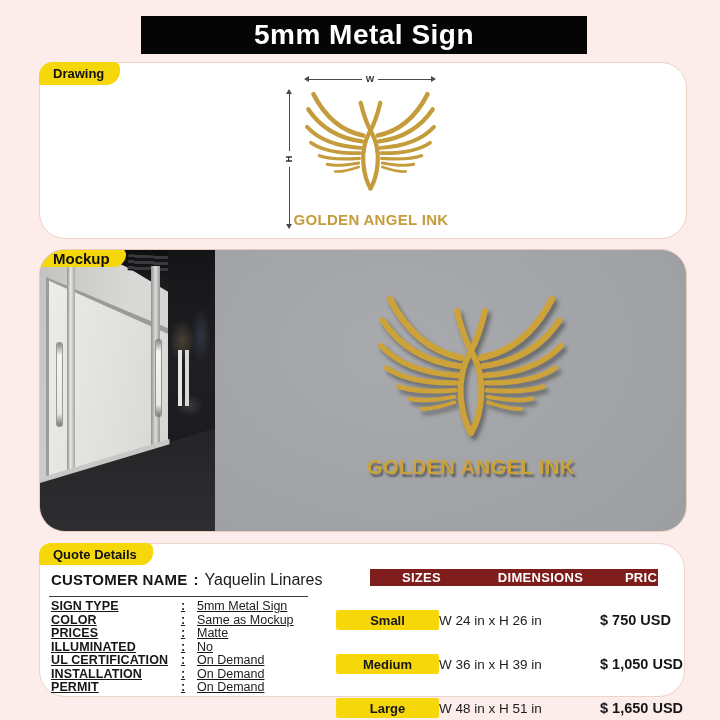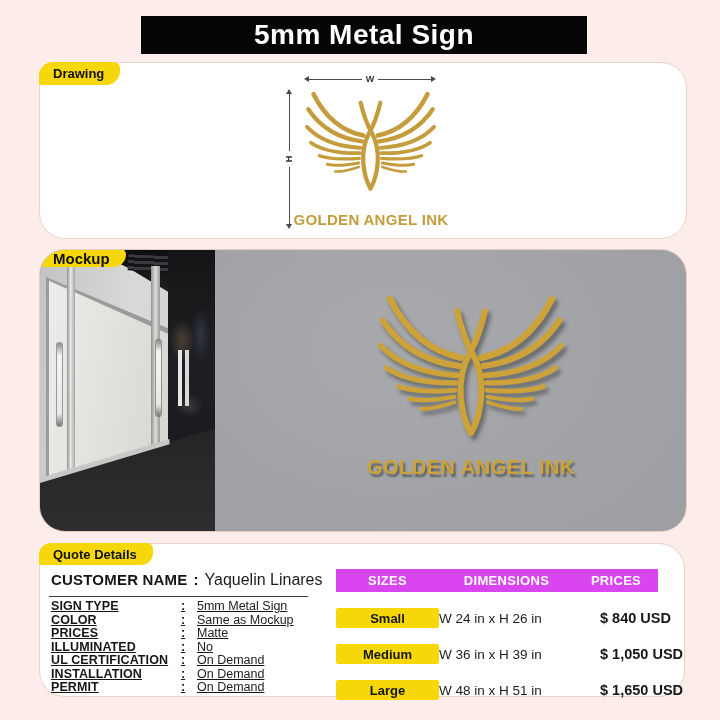--- a/index.html
+++ b/index.html
@@ -96,24 +96,24 @@
   }
   .customer-label{font-size:15px;font-weight:800;letter-spacing:.2px;}
   .customer-colon{font-size:15px;font-weight:800;}
   .customer-value{font-size:16px;color:#1c1c1c;}
   .specs{position:absolute;left:11px;top:56px;width:282px;display:grid;
     grid-template-columns:125px 14px auto;row-gap:0;text-decoration:underline;}
   .spec-label{font-size:12.5px;font-weight:800;line-height:13.5px;letter-spacing:.1px;}
   .spec-colon{font-size:12.5px;font-weight:800;line-height:13.5px;text-align:center;}
   .spec-value{font-size:12.5px;line-height:13.5px;color:#1c1c1c;padding-left:7px;}
   .pricing{position:absolute;left:296px;top:25px;width:322px;}
-  .pricing-header{height:23px;background:#d946ef;display:grid;
-    grid-template-columns:103px 135px 84px;align-items:center;}
+  .pricing-header{height:17px;background:#7f1d1d;display:grid;
+    grid-template-columns:103px 135px 84px;align-items:center;margin-left:34px;}
   .pricing-header div{color:#fff;font-size:13px;font-weight:800;text-align:center;letter-spacing:.3px;}
-  .price-row{display:grid;grid-template-columns:103px 145px 74px;align-items:center;height:20px;margin-top:16px;}
+  .price-row{display:grid;grid-template-columns:103px 145px 74px;align-items:center;height:20px;margin-top:24px;}
   .price-row:first-of-type{margin-top:12px;}
   .size-chip{background:#f6d80a;height:20px;display:flex;align-items:center;justify-content:center;
     font-size:13px;font-weight:800;border-radius:2px;}
   .dims-cell{text-align:left;font-size:13.5px;color:#1c1c1c;white-space:nowrap;}
   .price-cell{font-size:14.5px;font-weight:800;padding-left:16px;white-space:nowrap;}
 </style>
 </head>
 <body>
 
 <svg width="0" height="0" aria-hidden="true">
@@ -226,21 +226,21 @@
   <div class="pricing">
     <div class="pricing-header">
       <div>SIZES</div>
       <div>DIMENSIONS</div>
       <div>PRICES</div>
     </div>
 
     <div class="price-row">
       <div class="size-chip">Small</div>
       <div class="dims-cell">W 24 in x H 26 in</div>
-      <div class="price-cell">$ 840 USD</div>
+      <div class="price-cell">$ 750 USD</div>
     </div>
     <div class="price-row">
       <div class="size-chip">Medium</div>
       <div class="dims-cell">W 36 in x H 39 in</div>
       <div class="price-cell">$ 1,050 USD</div>
     </div>
     <div class="price-row">
       <div class="size-chip">Large</div>
       <div class="dims-cell">W 48 in x H 51 in</div>
       <div class="price-cell">$ 1,650 USD</div>

